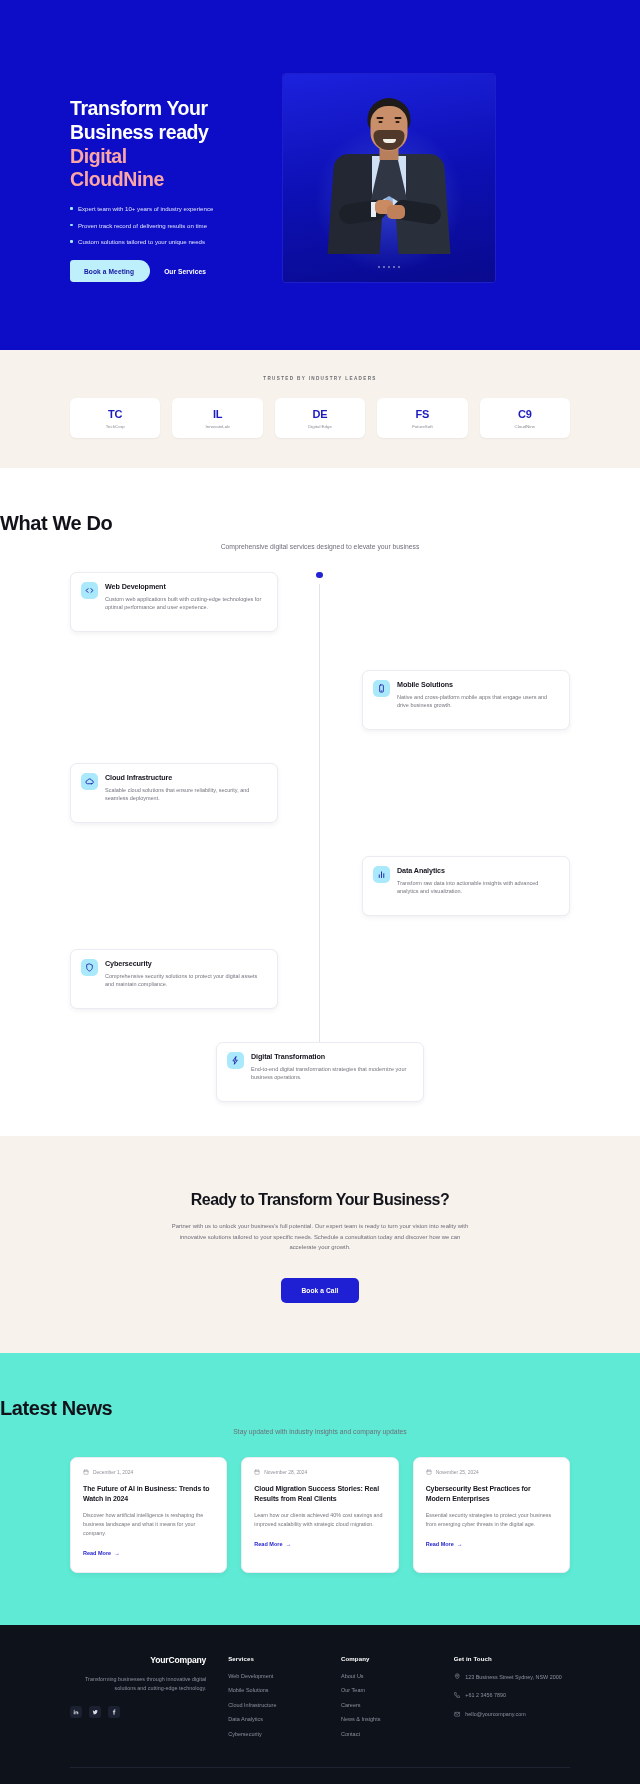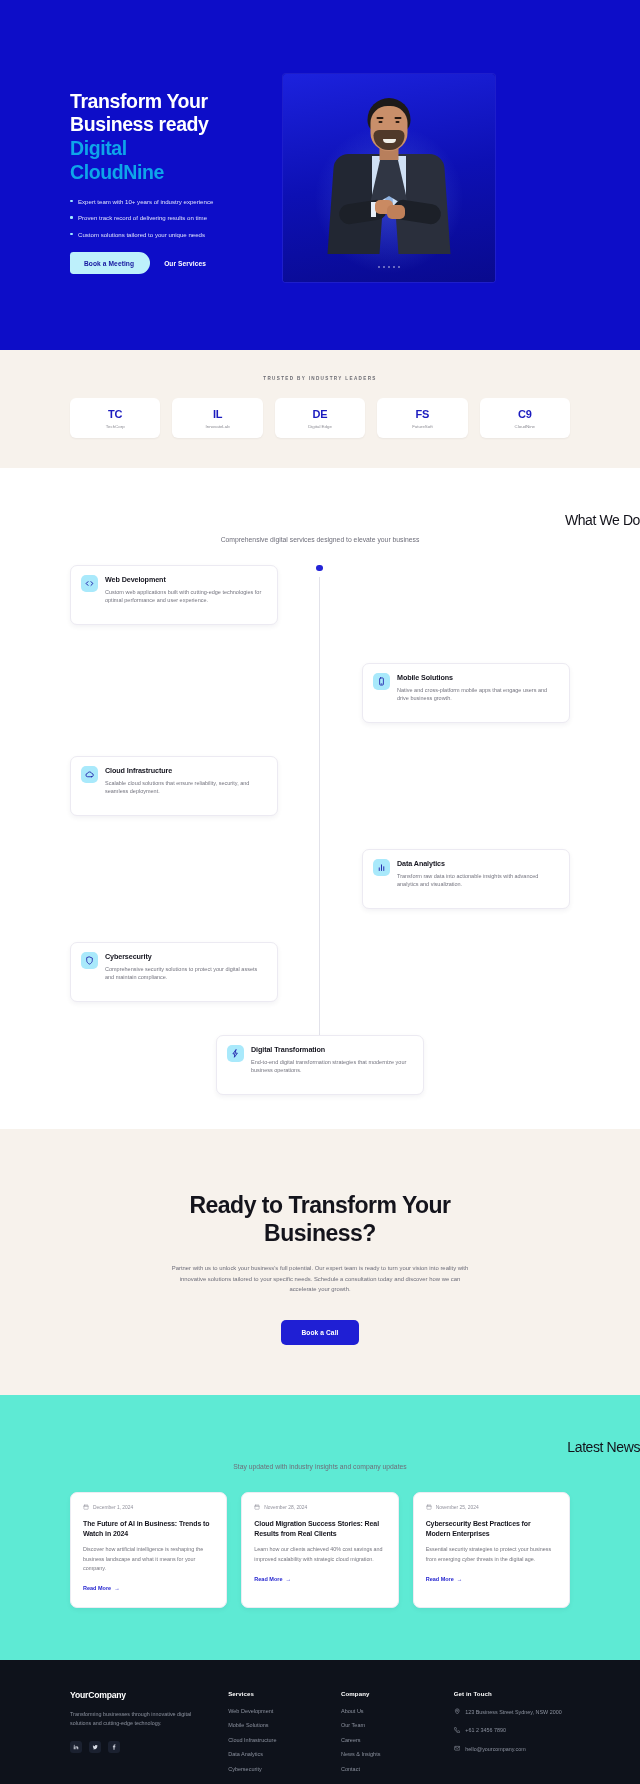--- a/index.html
+++ b/index.html
@@ -14,28 +14,28 @@
 
   
   .hero {
     background:#0d0dc8;
     padding:62px 0 60px 0;
     position:relative;
     min-height:350px;
   }
   .hero-inner {
     width:500px; margin:0 auto;
-    display:flex; align-items:center; gap:13px;
+    display:flex; align-items:flex-end; gap:13px;
   }
   .hero-left { width:200px; padding-top:20px; }
   .hero-h1 {
     font-size:19.5px; line-height:1.22; font-weight:bold;
     letter-spacing:-0.4px; color:#ffffff; margin-bottom:13px;
   }
-  .hero-h1 .accent { color:#0ea5e9; }
+  .hero-h1 .accent { color:#fca5a5; }
   .hero-sub {
     font-size:7.1px; line-height:1.62; color:#c2c6f5;
     margin-bottom:13px;
   }
   .hero-list { list-style:none; }
   .hero-list li {
     font-size:6.1px; line-height:1.3; color:#dfe2fb;
     padding-left:8px; margin-bottom:8.5px; position:relative;
   }
   .hero-list li::before {
@@ -122,21 +122,21 @@
   .logo-card {
     flex:1; background:#ffffff; border-radius:6px; padding:10px 4px 9px;
     text-align:center; box-shadow:0 1px 2px rgba(20,20,40,.05);
   }
   .logo-abbr { font-size:11px; font-weight:bold; color:#1b1bbf; letter-spacing:-0.2px; }
   .logo-name { font-size:4.4px; color:#8b8b93; margin-top:3.5px; }
 
   
   .svc { background:#ffffff; padding:44px 0 34px; }
   .sec-title {
-    text-align:right; font-size:14px; font-weight:normal;
+    text-align:left; font-size:20px; font-weight:bold;
     letter-spacing:-0.4px; color:#12121a;
   }
   .sec-sub { text-align:center; font-size:6.8px; color:#6e6e7a; margin-top:8px; }
   .timeline { position:relative; width:500px; margin:22px auto 0; }
   .tl-line {
     position:absolute; left:249px; top:12px; bottom:0; width:1px;
     background:#e2e2ea;
   }
   .tl-dot {
     position:absolute; left:246px; top:0; width:6.5px; height:6.5px;
@@ -155,21 +155,21 @@
     background:#a9e9fb; display:flex; align-items:center; justify-content:center;
     color:#1a1aa8;
   }
   .svc-ico svg { width:9px; height:9px; display:block; }
   .svc-name { font-size:7.2px; font-weight:bold; color:#15151f; letter-spacing:-0.1px; }
   .svc-desc { font-size:5.5px; line-height:1.62; color:#74747f; margin-top:4px; }
 
   
   .cta { background:#f7f2ec; padding:46px 0 50px; text-align:center; }
   .cta-h2 {
-    width:330px; margin:16px auto; font-size:23px; font-weight:bold;
+    width:330px; margin:8px auto; font-size:16px; font-weight:bold;
     line-height:1.23; letter-spacing:-0.5px; color:#14141c;
   }
   .cta-kicker { font-size:8px; font-weight:bold; color:#2a2ad8; margin-top:15px; }
   .cta-body {
     width:300px; margin:12px auto 0; font-size:5.9px; line-height:1.78;
     color:#6d6d79;
   }
   .btn-blue {
     margin-top:25px; background:#1f1fd4; color:#ffffff; border:none;
     font-size:6.6px; font-weight:bold; padding:9px 20px; border-radius:5px;
@@ -196,21 +196,21 @@
   .news-more {
     display:inline-flex; align-items:center; gap:3px; margin-top:12px;
     font-size:5.5px; font-weight:bold; color:#2525cf; cursor:pointer;
   }
 
   
   .footer { background:#0e121b; color:#cfd3dc; padding:30px 0 0; }
   .f-grid {
     width:500px; margin:0 auto; display:flex; gap:22px;
   }
-  .f-col-brand { width:150px; }
+  .f-col-brand { width:150px;text-align:right; }
   .f-col { width:100px; }
   .f-col-contact { width:128px; }
   .f-brand {
     font-size:8.6px; font-weight:bold; color:#ffffff; letter-spacing:-0.2px;
     margin-bottom:10px;
   }
   .f-about { font-size:5.4px; line-height:1.78; color:#8b919e; }
   .f-social { display:flex; gap:7px; margin-top:12px; }
   .f-soc {
     width:12px; height:12px; border-radius:3px; background:#1b2130;

